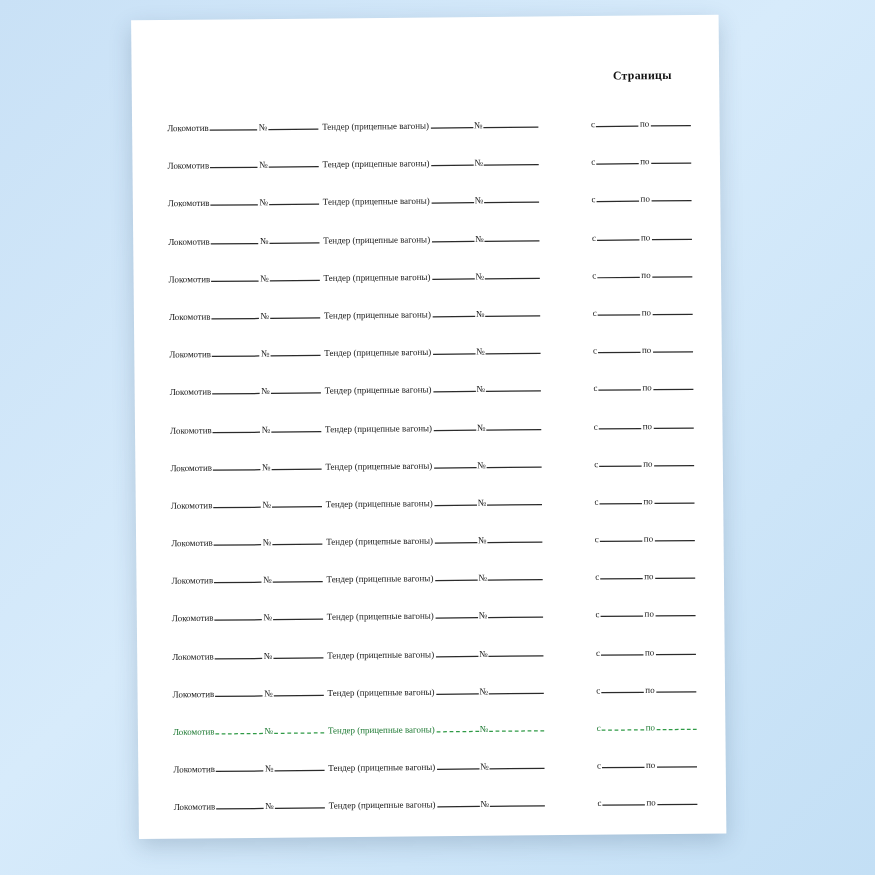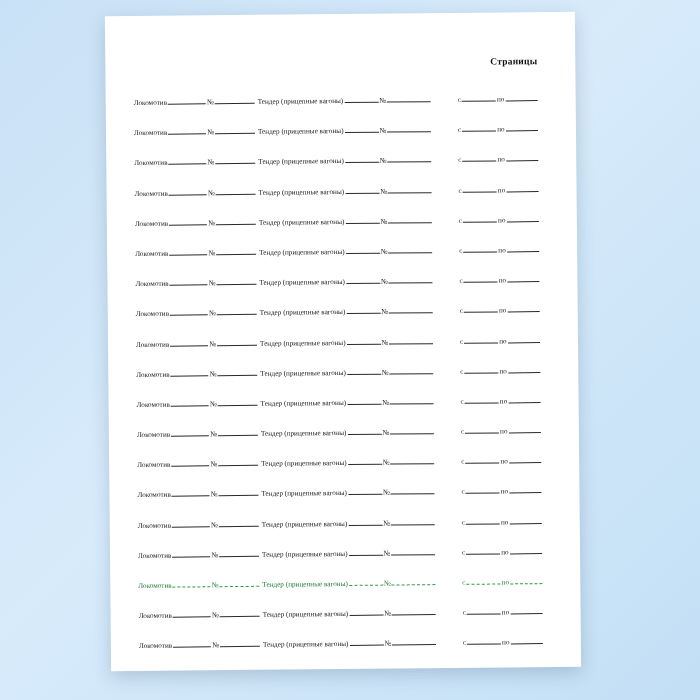--- a/index.html
+++ b/index.html
@@ -70,21 +70,21 @@
   }
   .rule {
     display: inline-block;
     vertical-align: baseline;
     border-bottom: 0.7px solid #2b2b2b;
     height: 7px;
     margin: 0 1px;
   }
   .f-loco      { left: 0px; }
   .f-tender    { left: 124px; }
-  .f-from      { left: 324px; }
+  .f-from      { left: 339px; }
   .r-loco      { width: 38px; }
   .r-loconum   { width: 40px; }
   .r-tender    { width: 34px; }
   .r-tendernum { width: 44px; }
   .r-from      { width: 34px; }
   .r-to        { width: 32px; }
   .doc-row.highlight .lbl,
   .doc-row.highlight .num {
     color: #1f7a34;
   }

